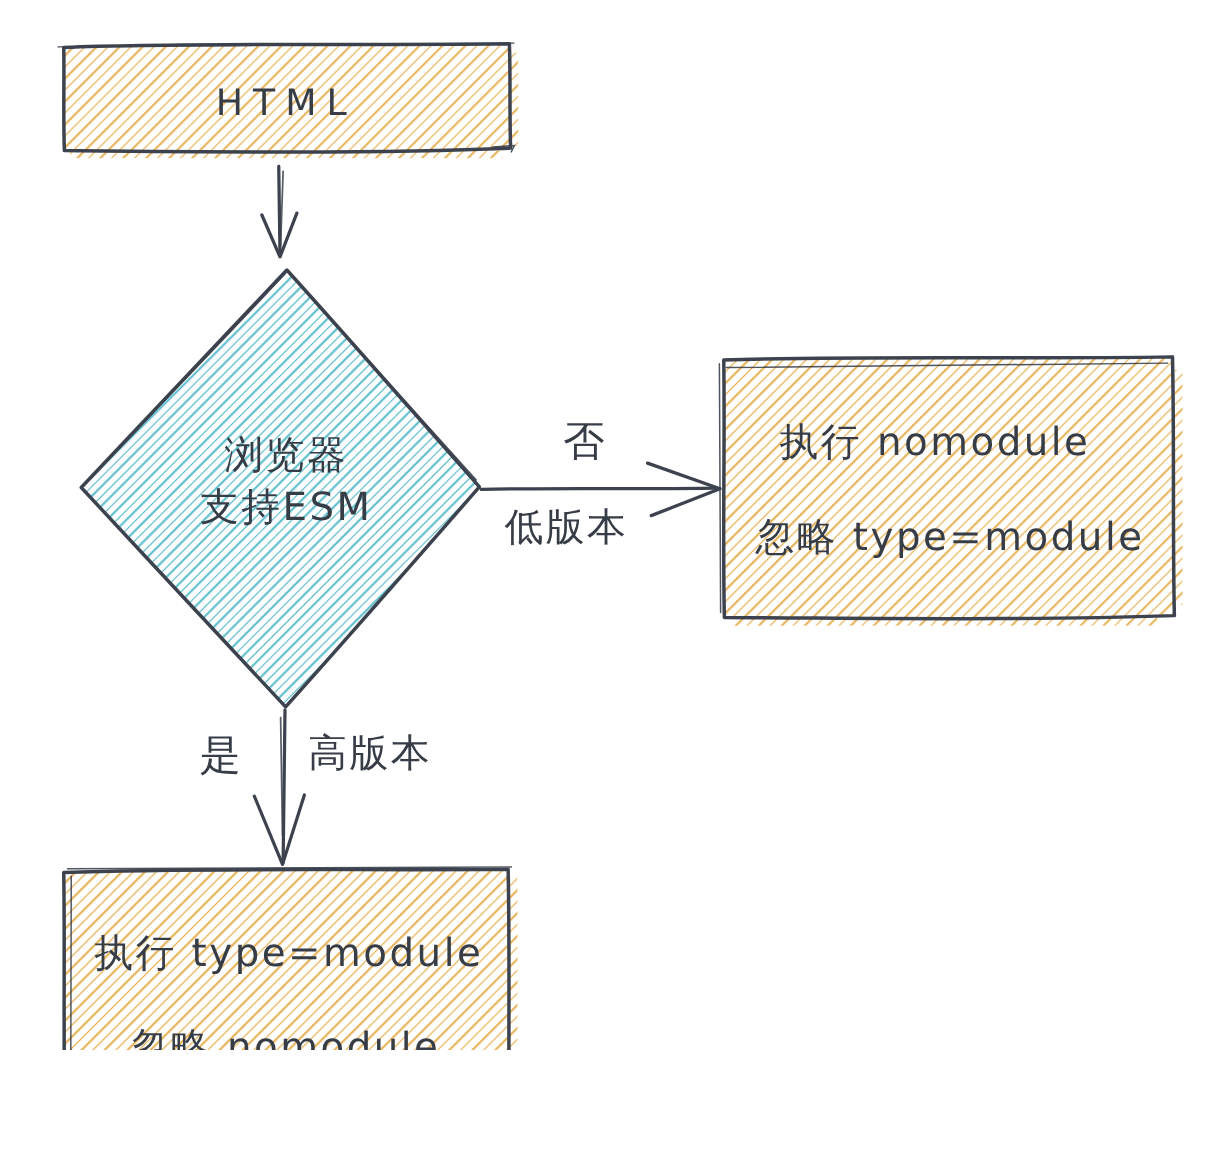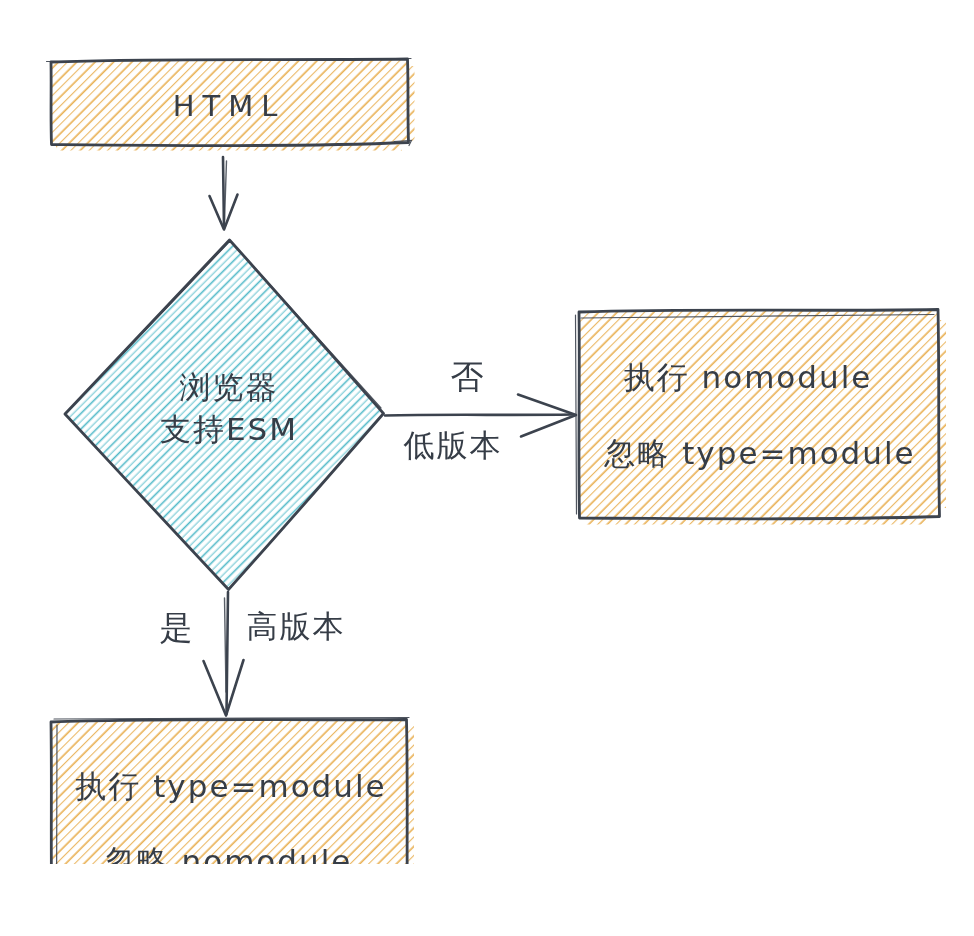--- a/index.html
+++ b/index.html
@@ -2,21 +2,20 @@
 <html><head>
 <meta charset="utf-8">
 <style>
   html, body { margin: 0; padding: 0; background: #ffffff; }
   .canvas {
     position: relative;
     width: 974px;
     height: 840px;
     background: #ffffff;
     font-family: "DejaVu Sans", "Liberation Sans", sans-serif;
-    margin-top: 24px;
   }
   svg { display: block; }
   text {
     font-family: "DejaVu Sans", "Liberation Sans", sans-serif;
     text-anchor: middle;
     font-weight: 500;
   }
   .node-label   { font-size: 31px; letter-spacing: 2px; }
   .start-label  { font-size: 29px; letter-spacing: 8px; }
   .edge-label   { font-size: 33px; letter-spacing: 2px; }

